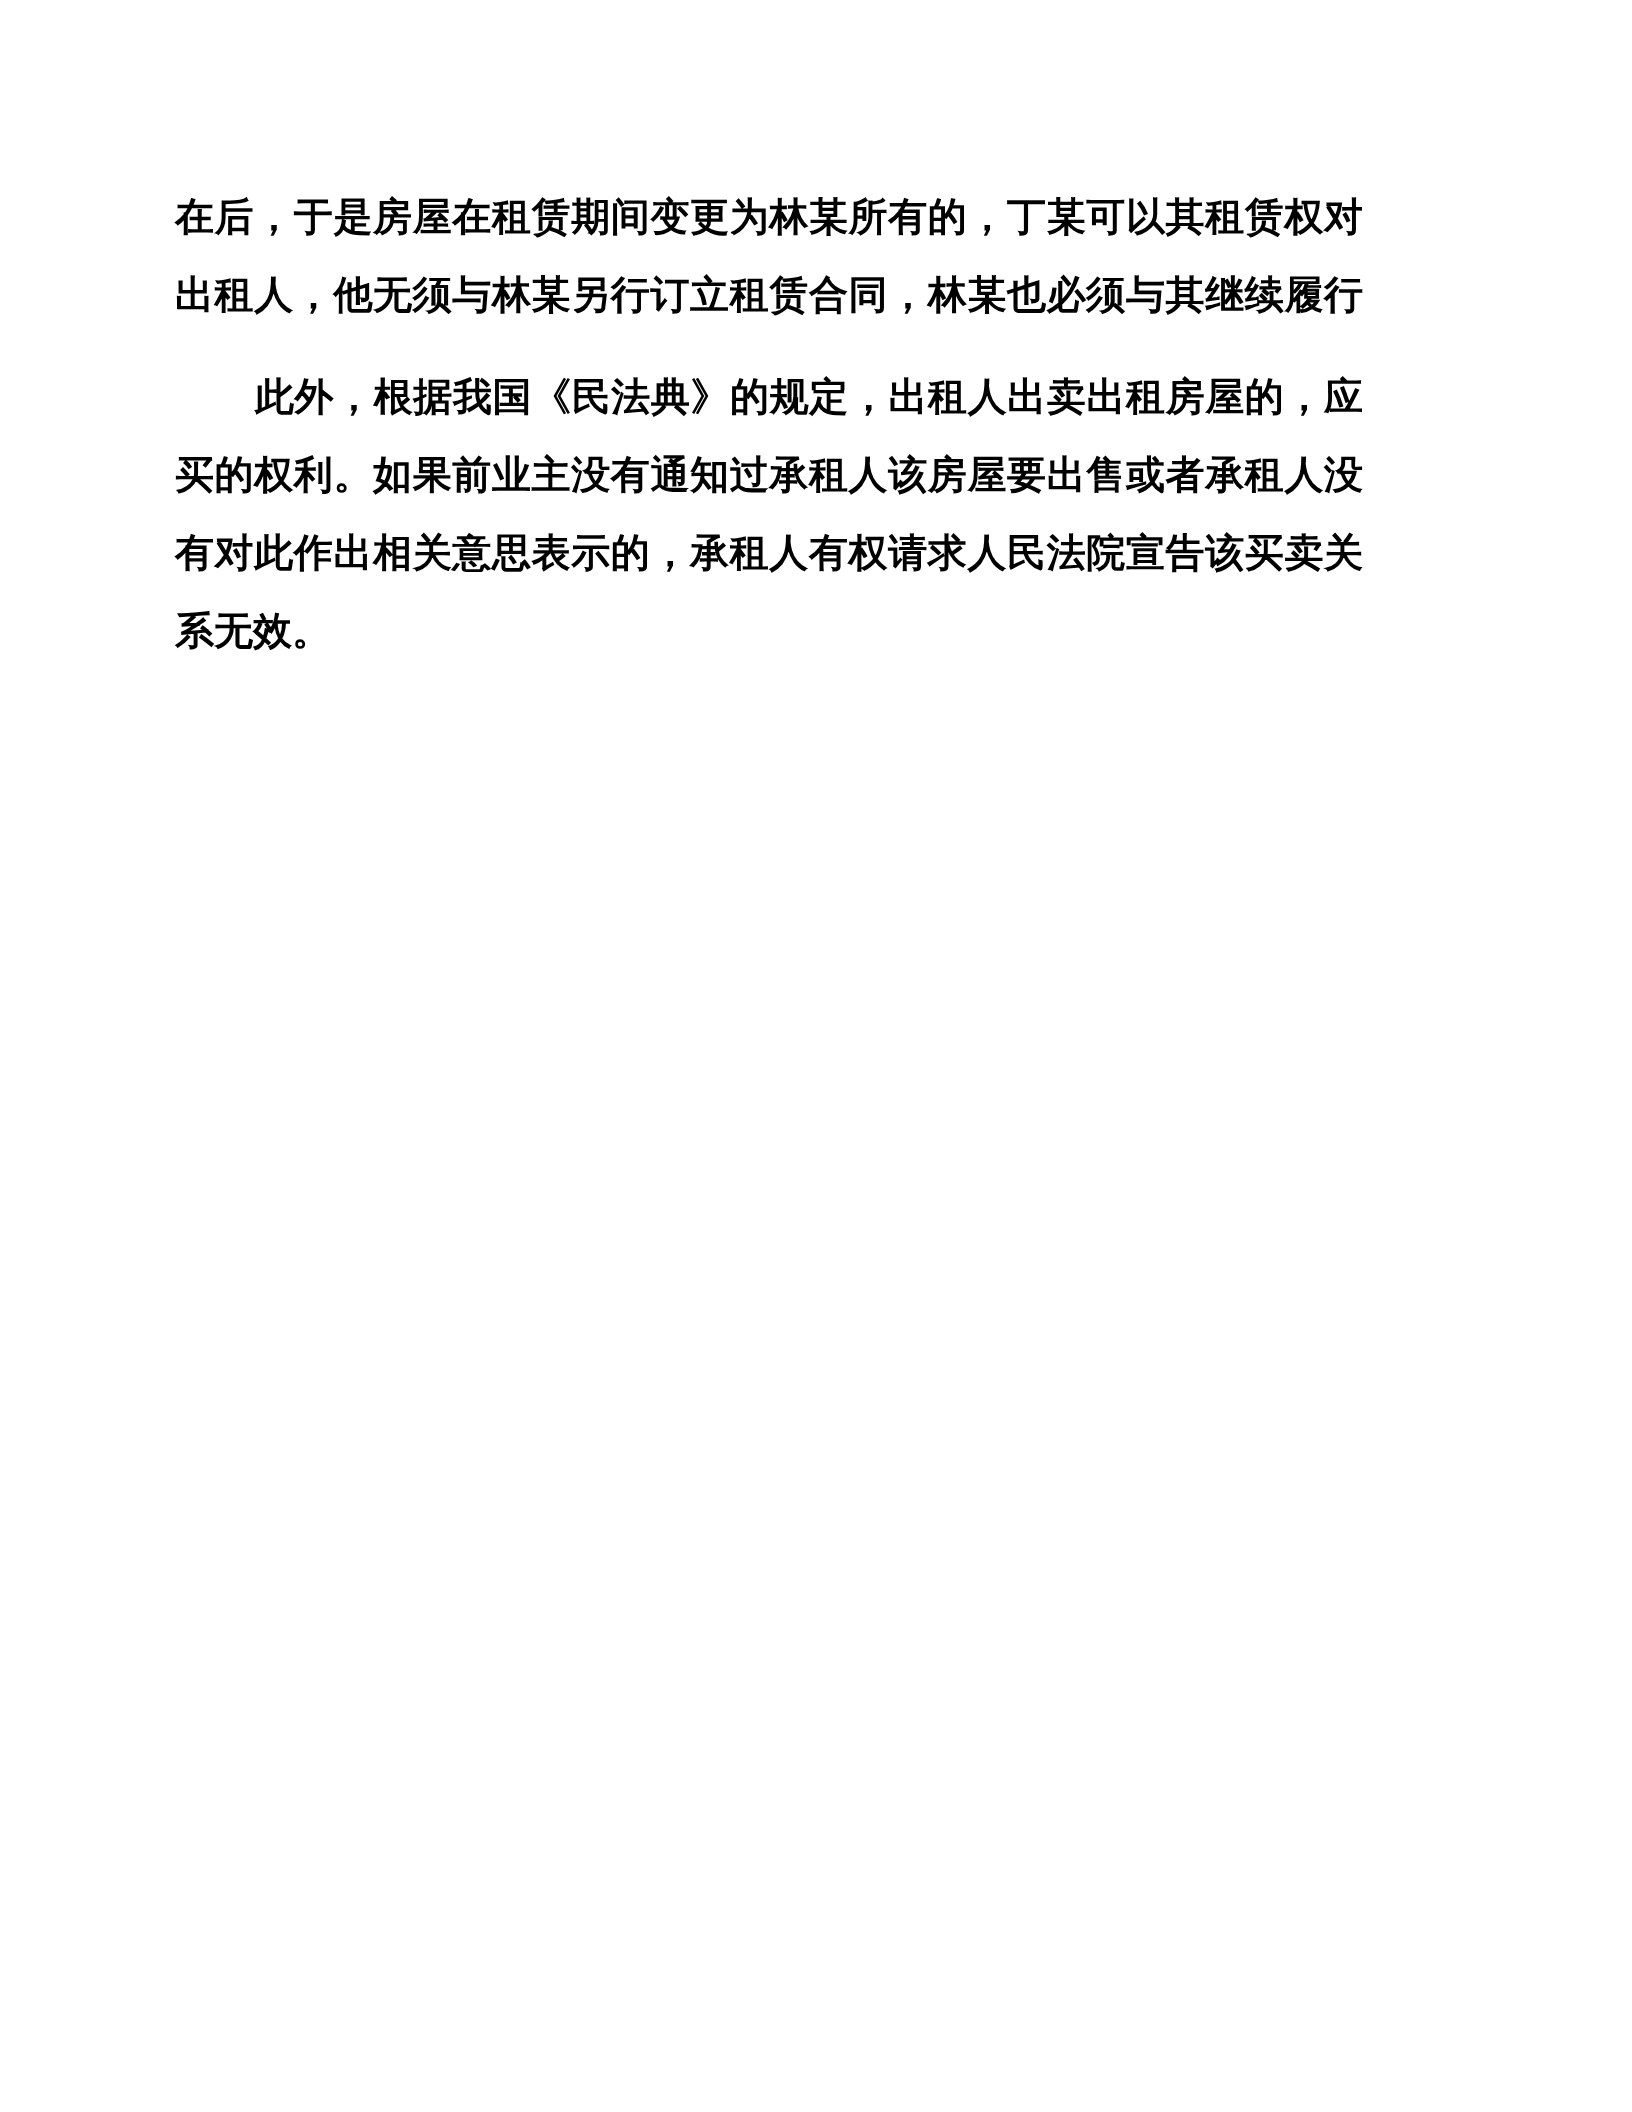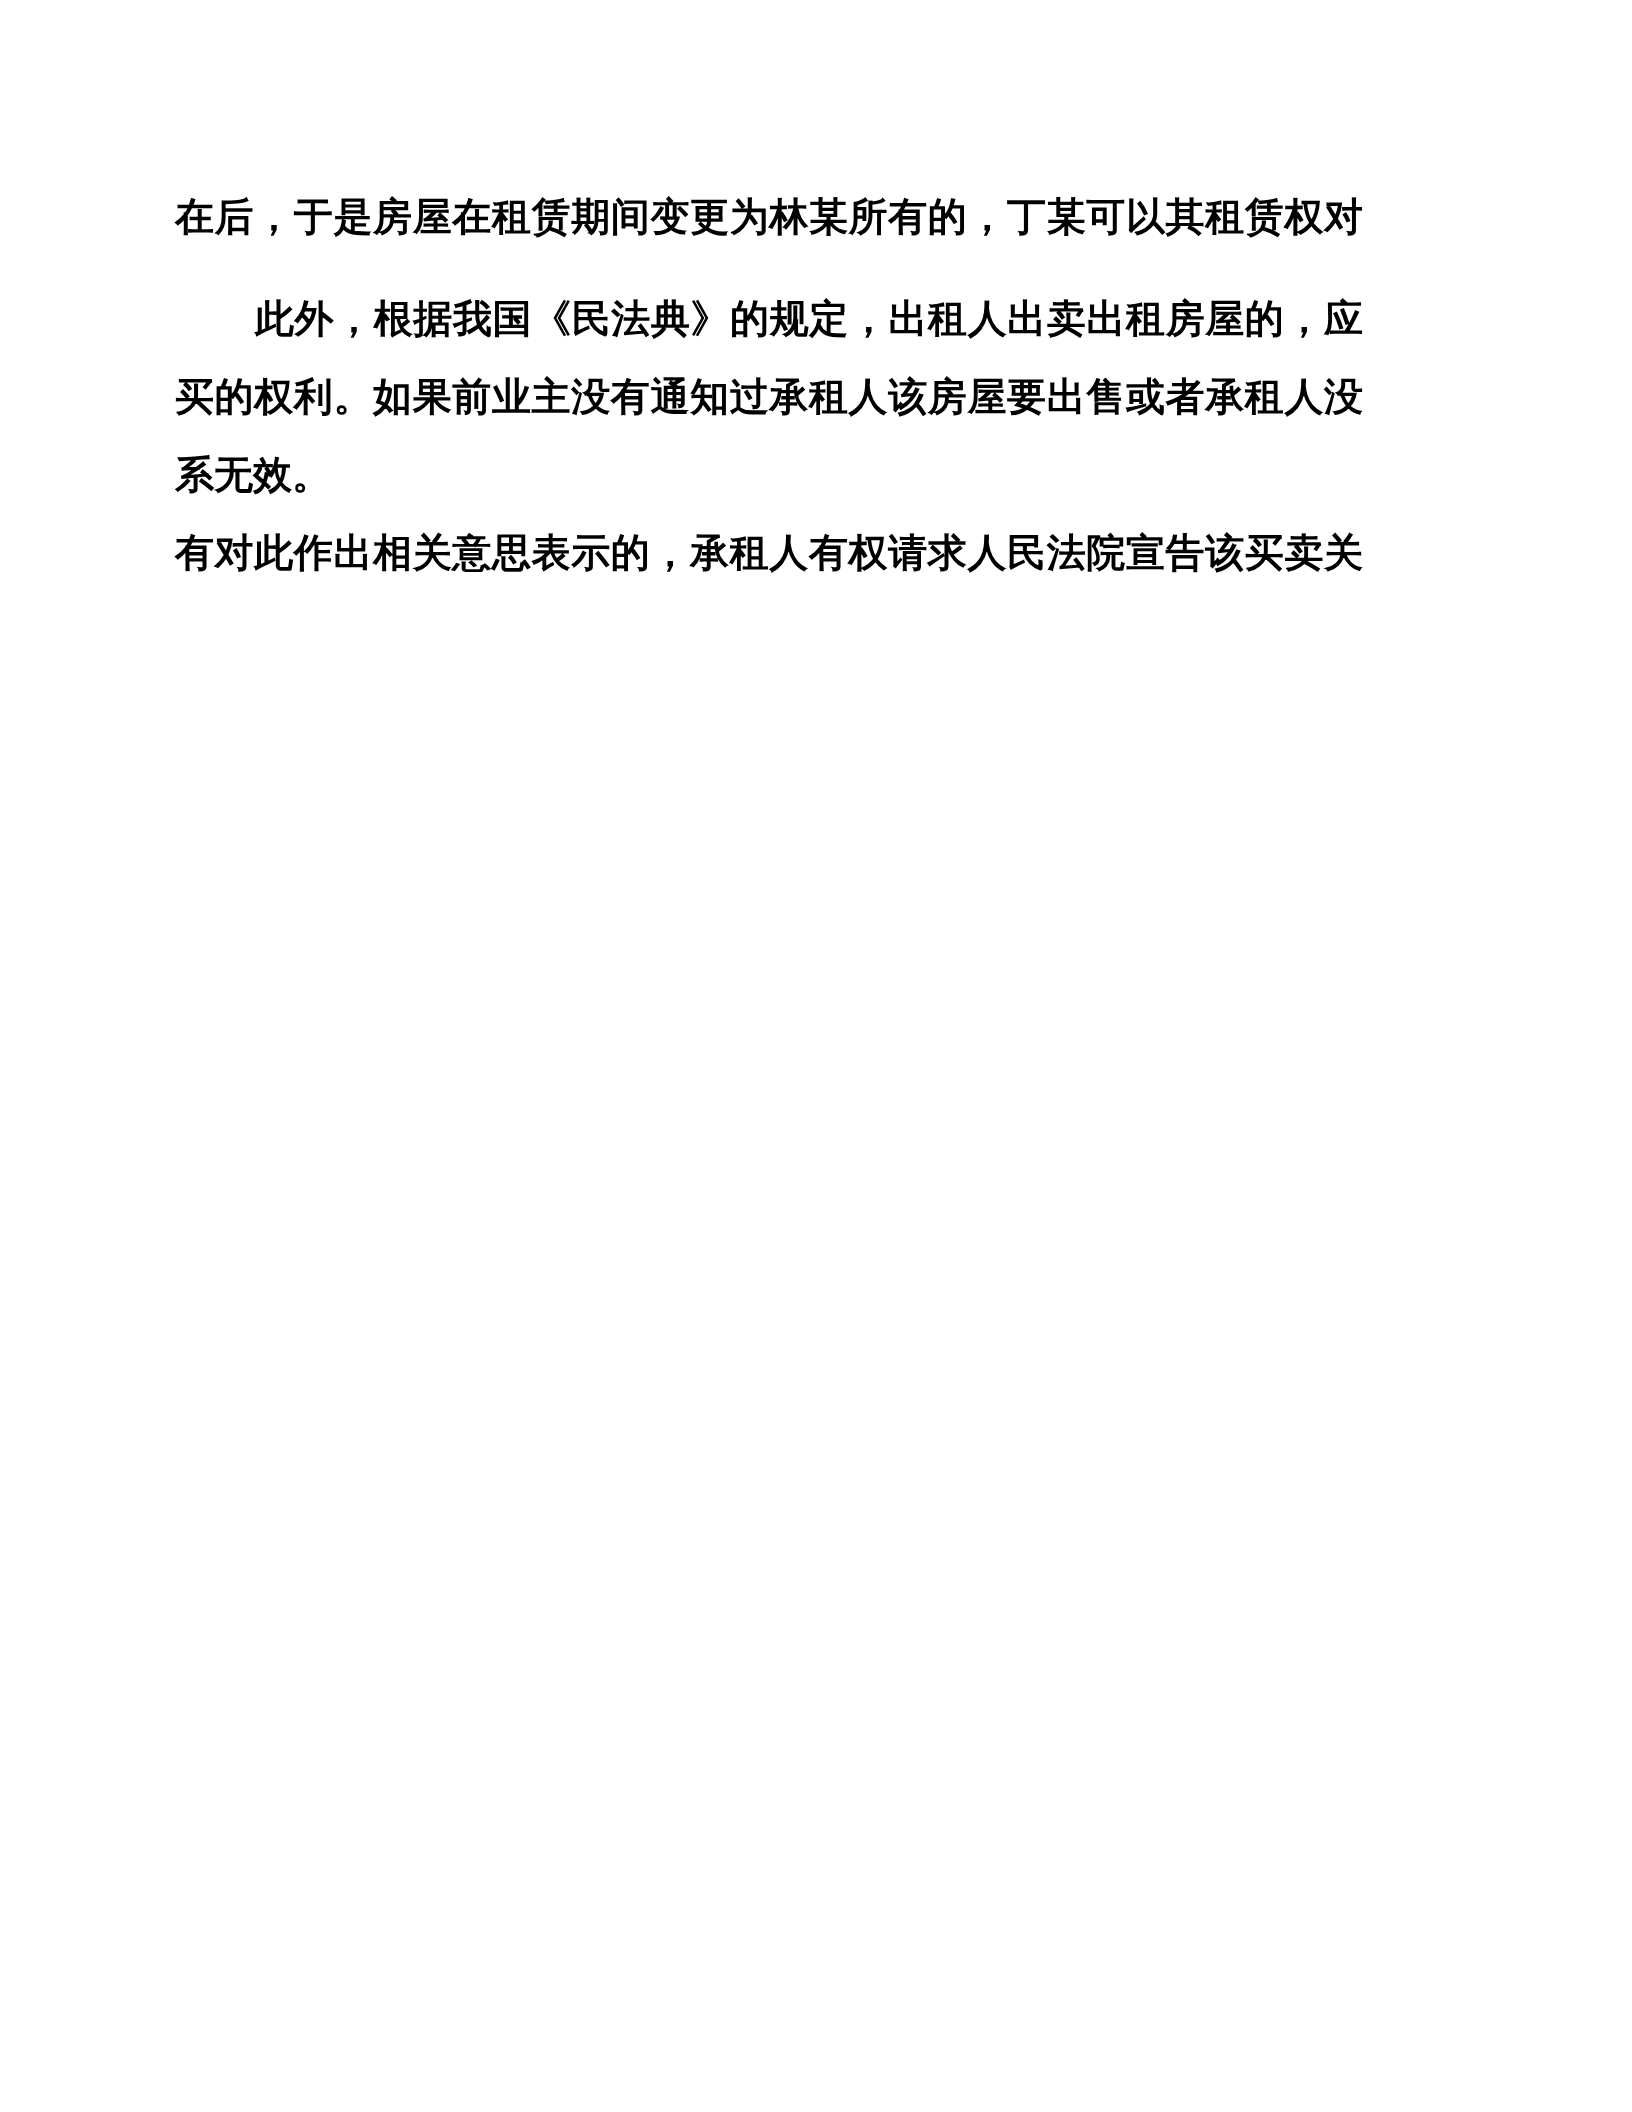--- a/index.html
+++ b/index.html
@@ -37,23 +37,24 @@
   }
 </style>
 </head>
 <body>
 
 <div class="page" style="background: rgb(255, 255, 255); color: rgb(0, 0, 0);">
   <div class="text-block">
 
     <div class="para">
       <div class="line">在后，于是房屋在租赁期间变更为林某所有的，丁某可以其租赁权对</div>
+      <div class="line">出租人，他无须与林某另行订立租赁合同，林某也必须与其继续履行</div>
     </div>
 
     <div class="para">
       <div class="line indent">此外，根据我国《民法典》的规定，出租人出卖出租房屋的，应</div>
       <div class="line">买的权利。如果前业主没有通知过承租人该房屋要出售或者承租人没</div>
+      <div class="line">有对此作出相关意思表示的，承租人有权请求人民法院宣告该买卖关</div>
       <div class="line last">系无效。</div>
-      <div class="line">有对此作出相关意思表示的，承租人有权请求人民法院宣告该买卖关</div>
     </div>
 
   </div>
 </div>
 
 </body></html>

